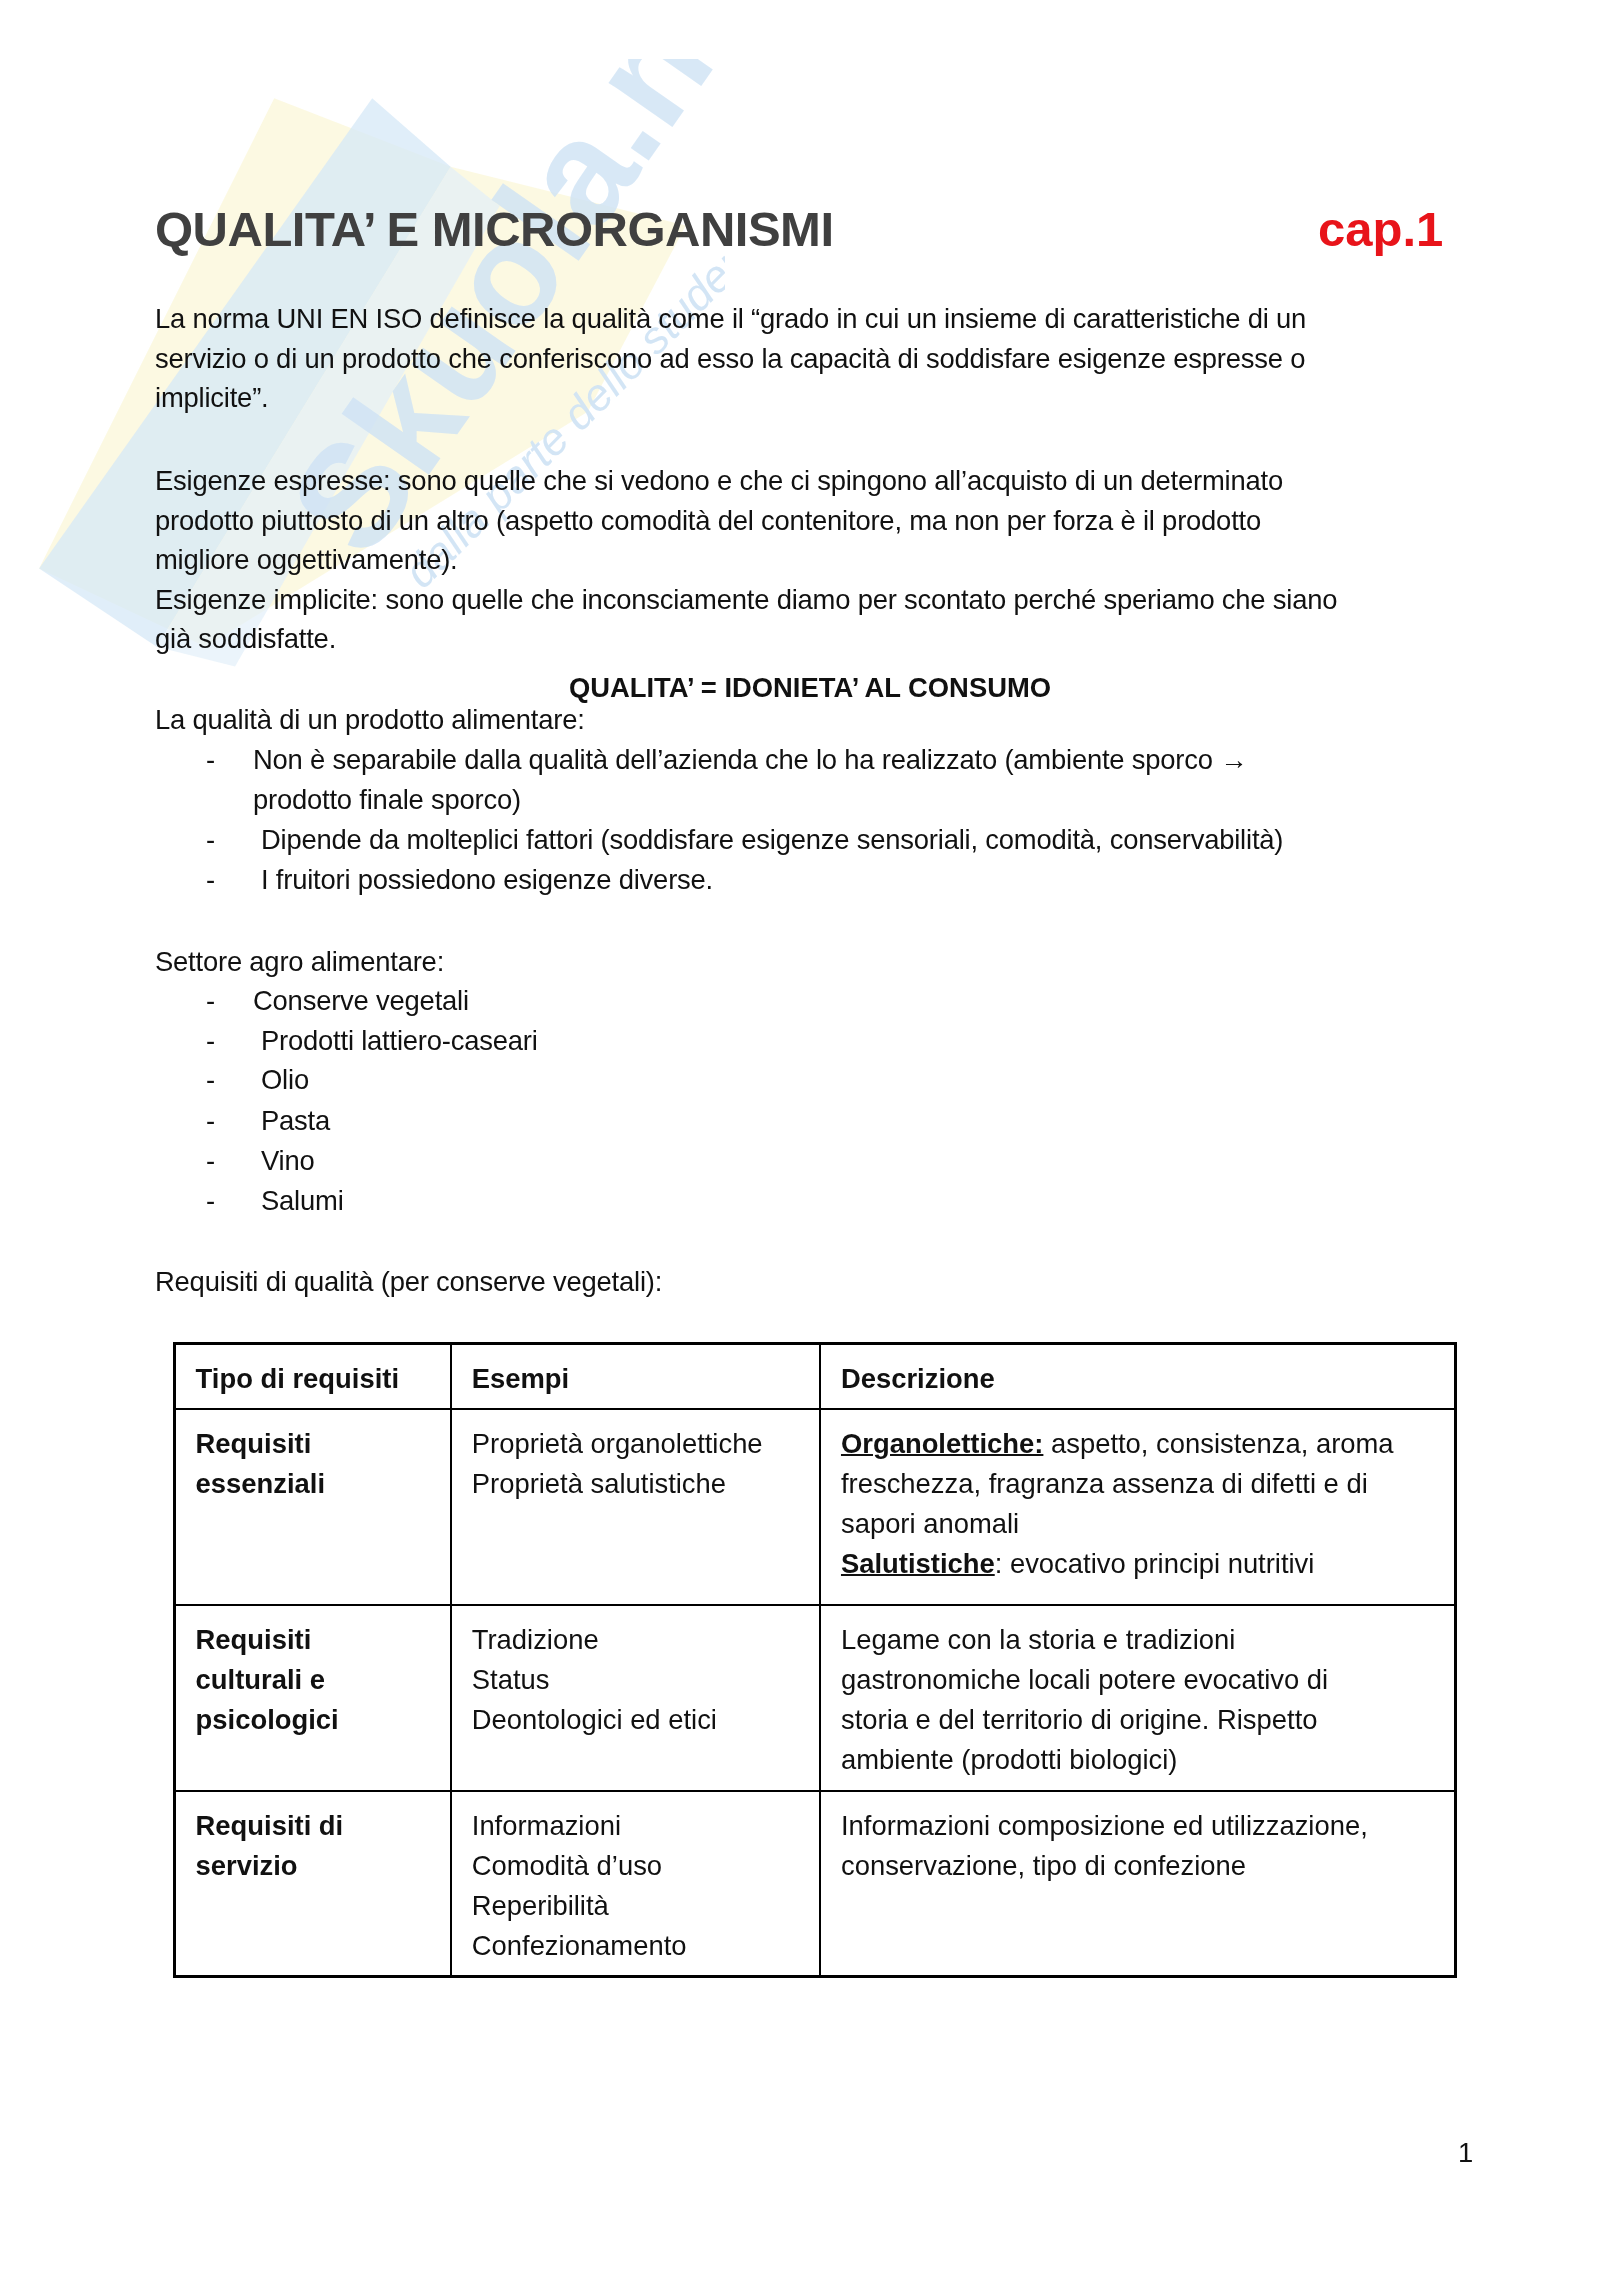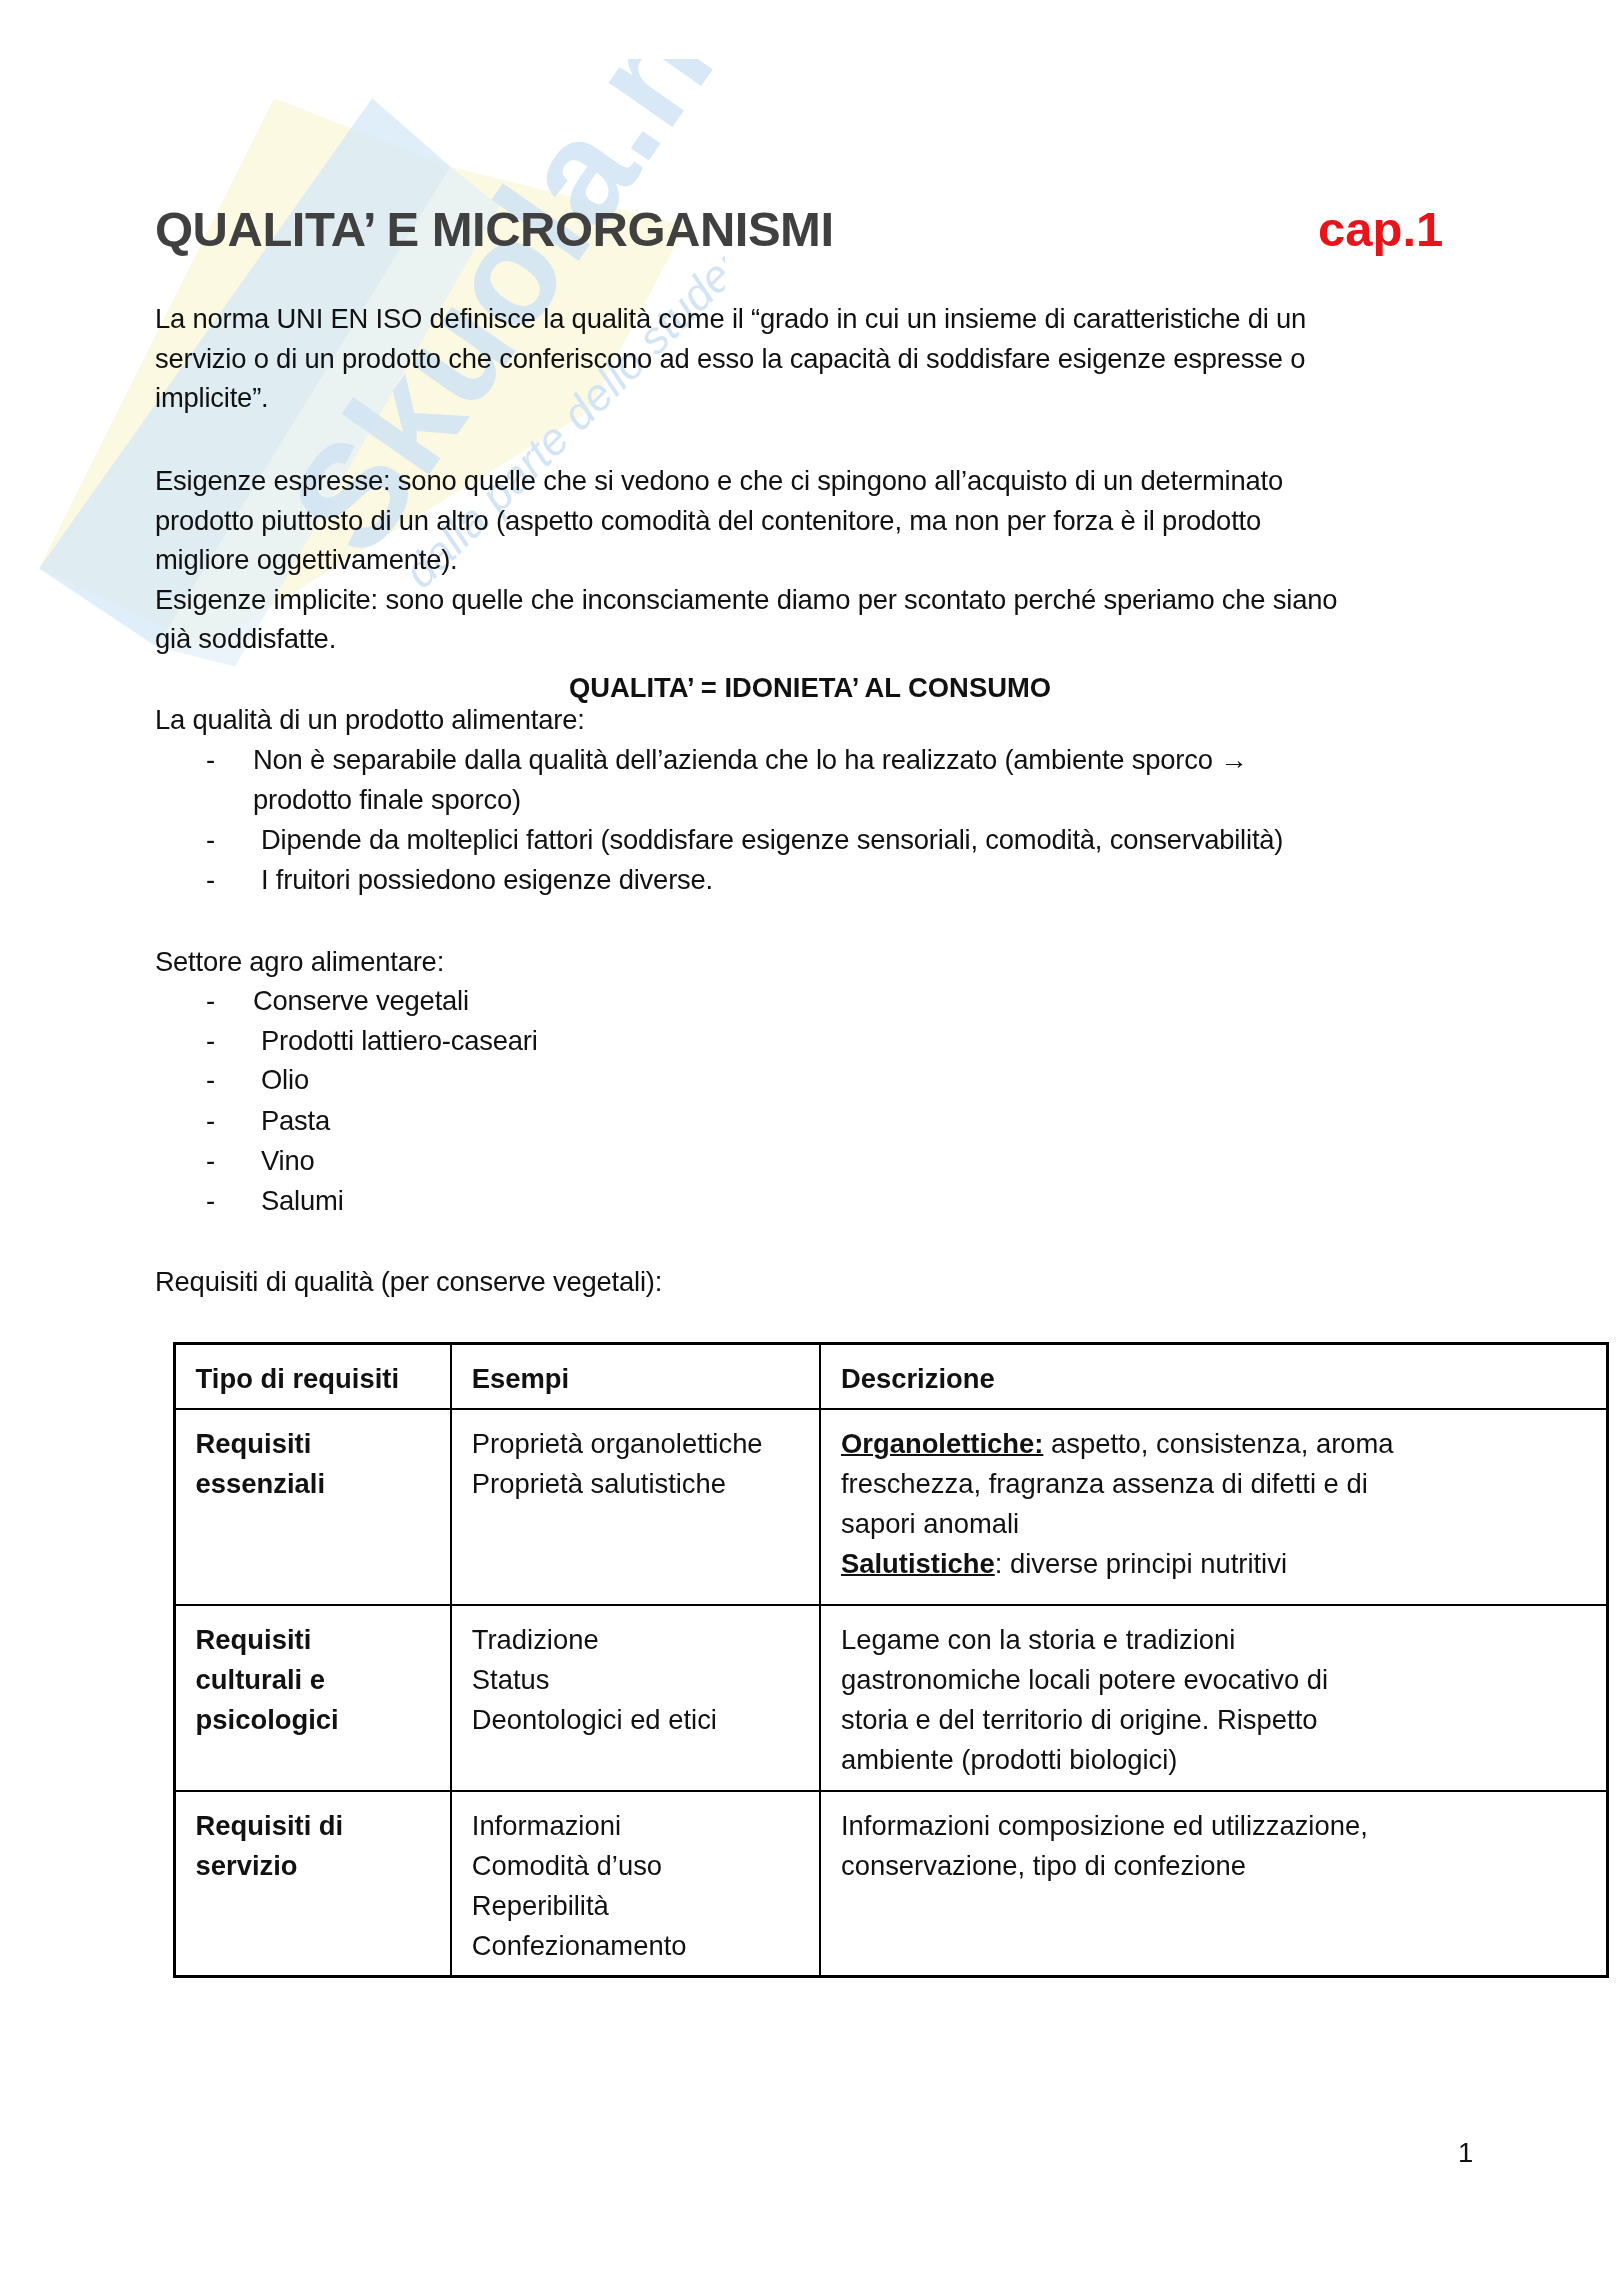--- a/index.html
+++ b/index.html
@@ -5,21 +5,21 @@
   html, body { margin:0; padding:0; background:#ffffff; }
   body { width:1620px; height:2293px; position:relative; overflow:hidden;
          font-family:"Liberation Sans", "DejaVu Sans", sans-serif; color:#111; }
   .watermark { position:absolute; left:39px; top:59px; width:686px; height:627px; pointer-events:none; }
   .title { position:absolute; left:155px; top:201px; font-size:49px; font-weight:bold; color:#404040; letter-spacing:-0.5px; }
   .chapter { position:absolute; left:1318px; top:201px; font-size:49px; font-weight:bold; color:#e8141a;text-align:center; }
   .line { position:absolute; left:155px; font-size:27.4px; line-height:31px; white-space:nowrap; letter-spacing:-0.2px; }
   .center-bold { position:absolute; left:0; width:1620px; text-align:center; font-size:27.4px; font-weight:bold; white-space:nowrap;margin-top:8px; }
   .bullet { position:absolute; left:206px; font-size:27.4px; }
   .btext { position:absolute; font-size:27.4px; white-space:nowrap; letter-spacing:-0.2px;text-align:right; }
-  table.req { position:absolute; left:173px; top:1342px; width:1436px; border-collapse:collapse; border:3.9px solid #000; font-size:27.4px; }
+  table.req { position:absolute; left:173px; top:1342px; width:1284px; border-collapse:collapse; border:3.9px solid #000; font-size:27.4px; }
   table.req td { border:2px solid #000; vertical-align:top; padding:13.7px 19.6px 9.8px 19.6px; line-height:40px; }
   table.req tr.head td { border-bottom:2.9px solid #000; }
   table.req tr.r td { border-top:2.9px solid #000; }
   .c1 { width:235px; font-weight:bold; }
   .c2 { width:328px; }
   .u { text-decoration:underline; text-decoration-thickness:2px; font-weight:bold;margin-top:29px; }
   .pagenum { position:absolute; left:1458px; top:2137px; font-size:27.4px; }
 </style>
 </head>
 <body>
@@ -85,21 +85,21 @@
       <div>essenziali</div>
     </td>
     <td class="c2">
       <div>Proprietà organolettiche</div>
       <div>Proprietà salutistiche</div>
     </td>
     <td>
       <div><span class="u">Organolettiche:</span><span> aspetto, consistenza, aroma</span></div>
       <div>freschezza, fragranza  assenza di difetti e di</div>
       <div>sapori anomali</div>
-      <div><span class="u">Salutistiche</span><span>: diverse principi nutritivi</span></div>
+      <div><span class="u">Salutistiche</span><span>: evocativo principi nutritivi</span></div>
     </td>
   </tr>
   <tr class="r" style="height:182px">
     <td class="c1">
       <div>Requisiti</div>
       <div>culturali e</div>
       <div>psicologici</div>
     </td>
     <td class="c2">
       <div>Tradizione</div>

